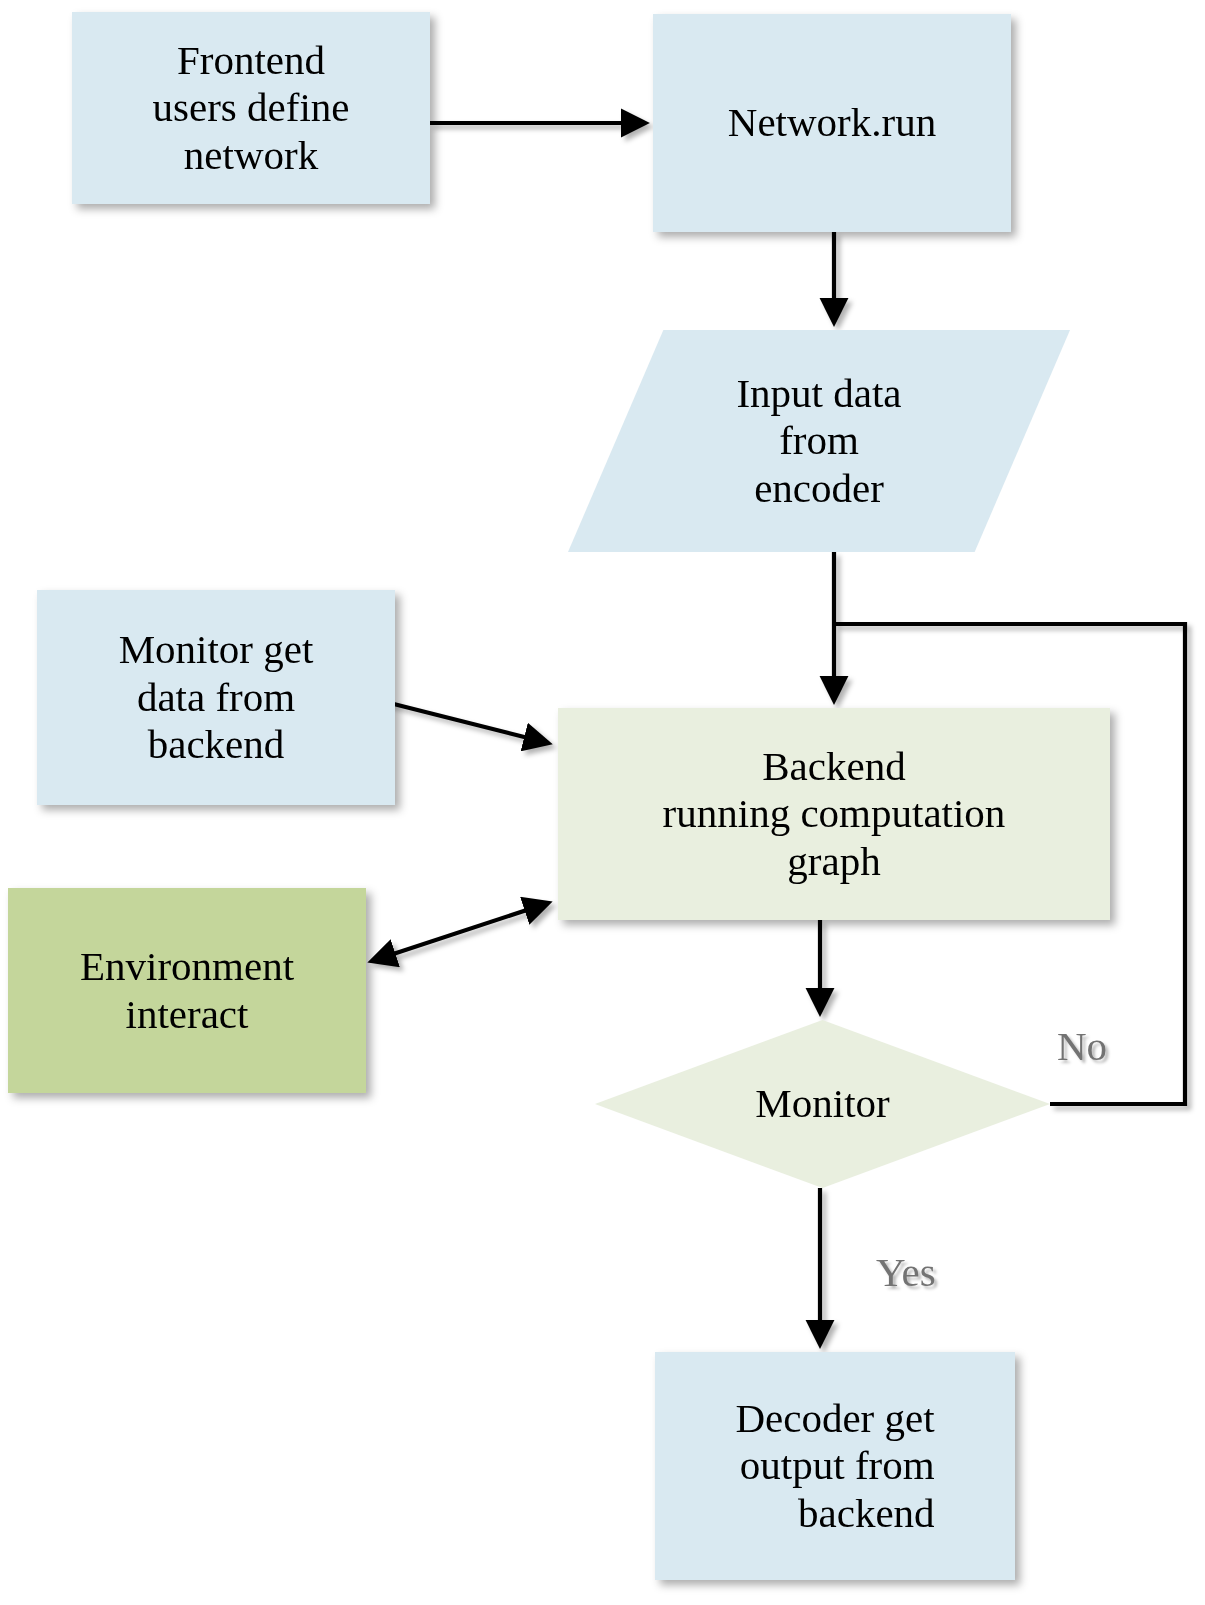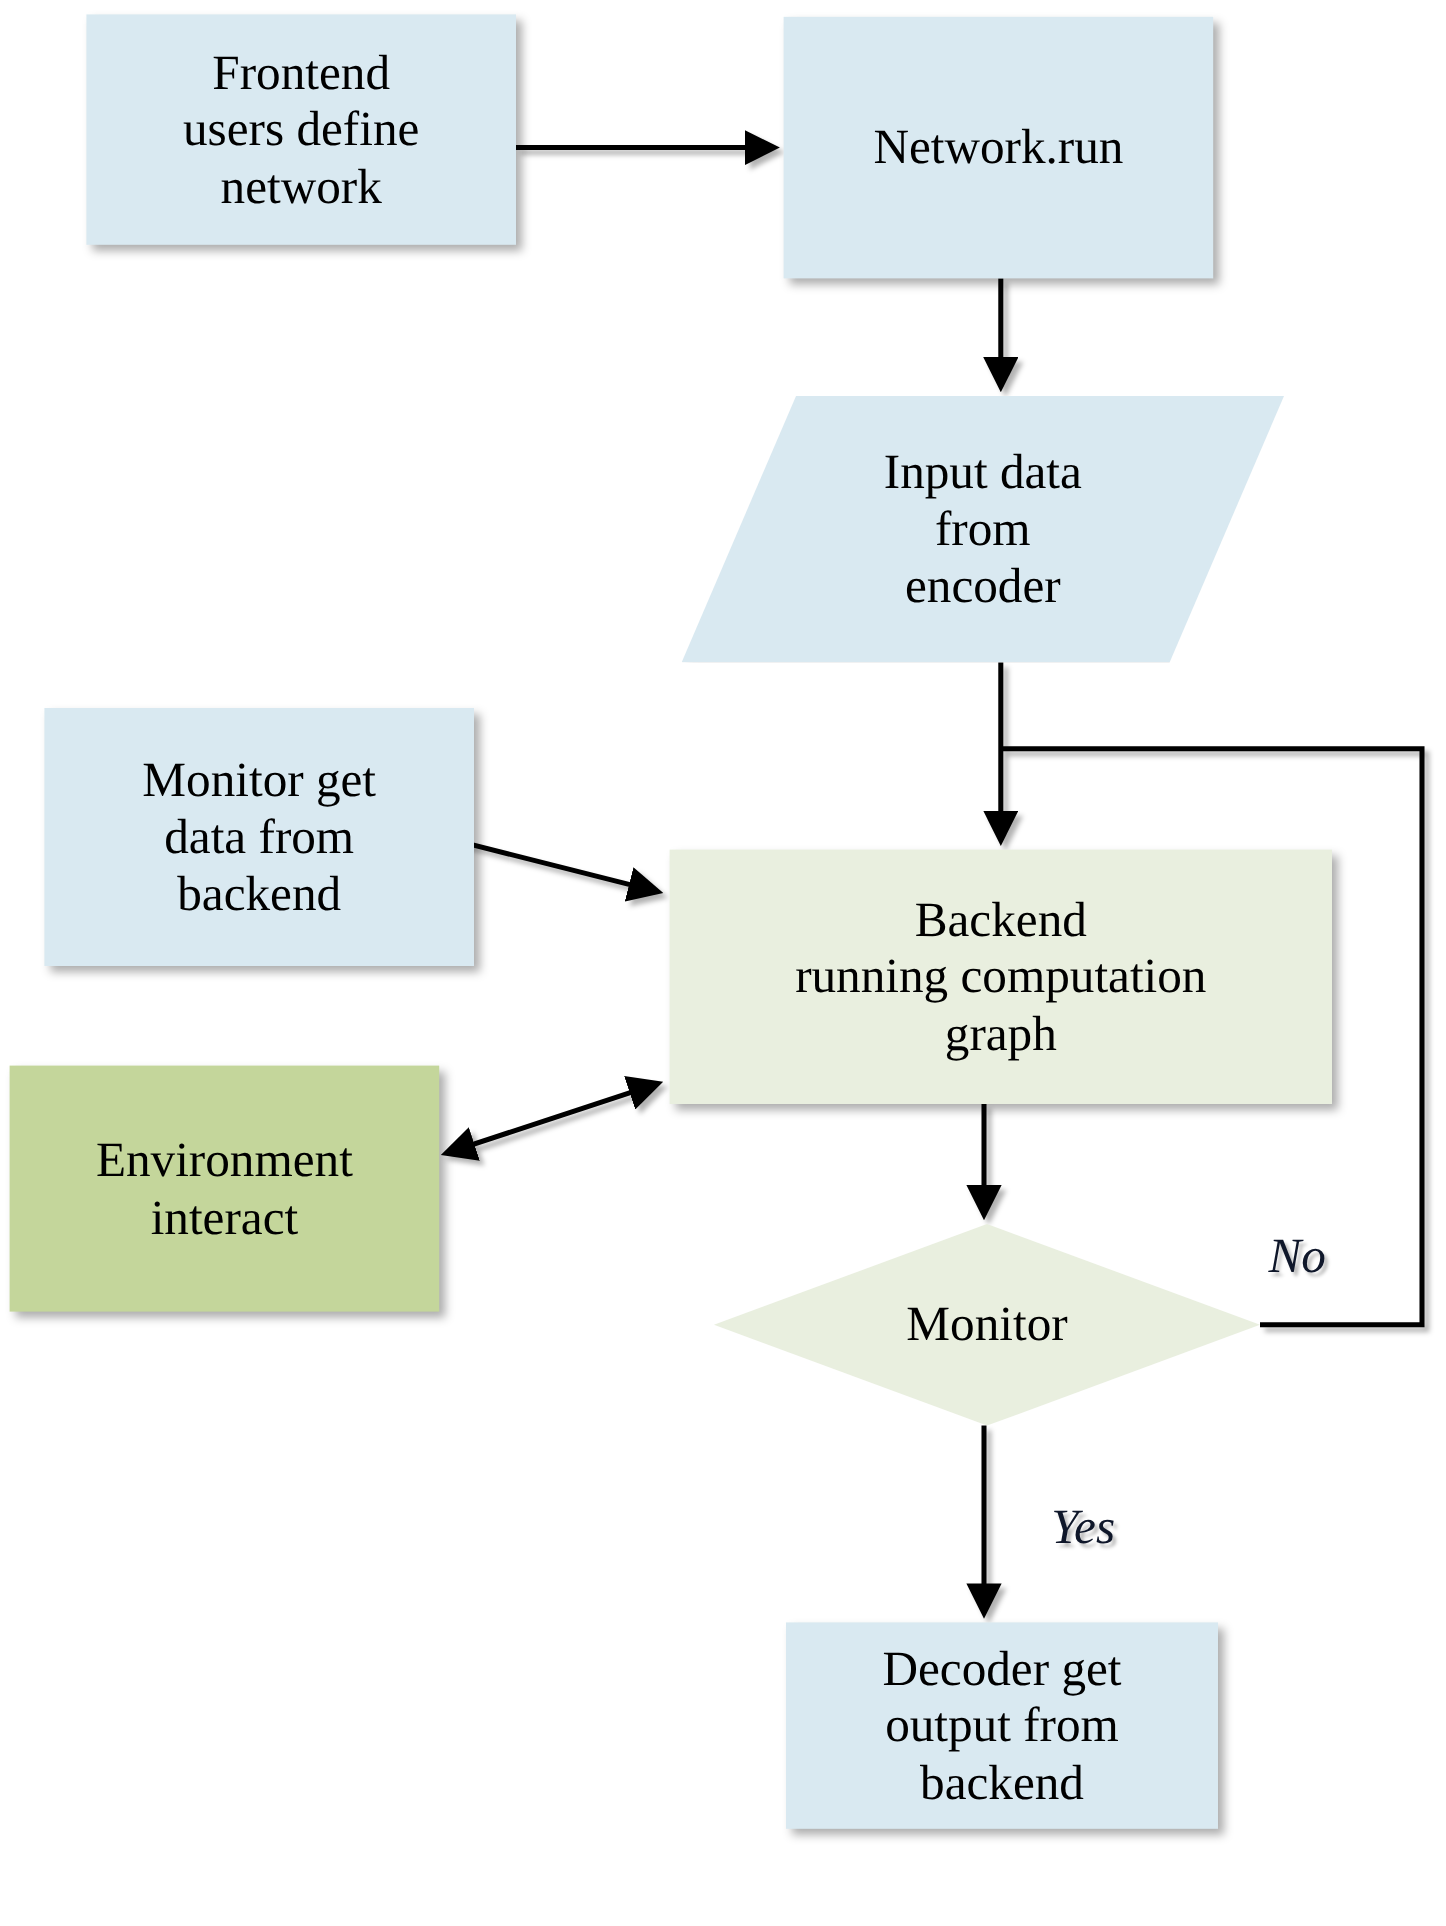--- a/index.html
+++ b/index.html
@@ -46,24 +46,23 @@
   .node-parallelogram {
     background: #d9e9f1;
     clip-path: polygon(19% 0%, 100% 0%, 81% 100%, 0% 100%);
   }
   .node-diamond {
     background: #e9efdf;
     clip-path: polygon(50% 0%, 100% 50%, 50% 100%, 0% 50%);
   }
   .edge-label {
     position: absolute;
-    color: #0f172a;
+    color: #737373;
     white-space: nowrap;
     text-shadow: 3px 3px 3px rgba(0,0,0,0.28);
-    font-style: italic;
   }
   .node-text { display: block; }
 </style>
 </head>
 <body>
 
 <div id="flowchart-canvas" style="background: rgb(255, 255, 255);">
 
   <svg id="edge-layer" viewBox="0 0 1205 1605" width="1205" height="1605" xmlns="http://www.w3.org/2000/svg">
     <defs>
@@ -120,21 +119,21 @@
   <div class="node node-rect node-pale" id="node-backend" style="left: 558px; top: 708px; width: 552px; height: 212px; font-size: 41px; background: rgb(233, 239, 223);">
     <span class="node-text">Backend
 running computation
 graph</span>
   </div>
 
   <div class="node node-diamond" id="node-finish" style="left: 595px; top: 1020px; width: 455px; height: 168px; font-size: 41px; background: rgb(233, 239, 223);">
     <span class="node-text">Monitor</span>
   </div>
 
-  <div class="node node-rect node-blue" id="node-decoder" style="left: 655px; top: 1352px; width: 360px; height: 172px; font-size: 41px; background: rgb(217, 233, 241);">
+  <div class="node node-rect node-blue" id="node-decoder" style="left: 655px; top: 1352px; width: 360px; height: 228px; font-size: 41px; background: rgb(217, 233, 241); text-align: right;">
     <span class="node-text">Decoder get
 output from
 backend</span>
   </div>
 
   <div class="edge-label" id="label-no" style="left: 1057px; top: 1022px; font-size: 41px;">No</div>
 
   <div class="edge-label" id="label-yes" style="left: 876px; top: 1248px; font-size: 41px;">Yes</div>
 
 </div>

